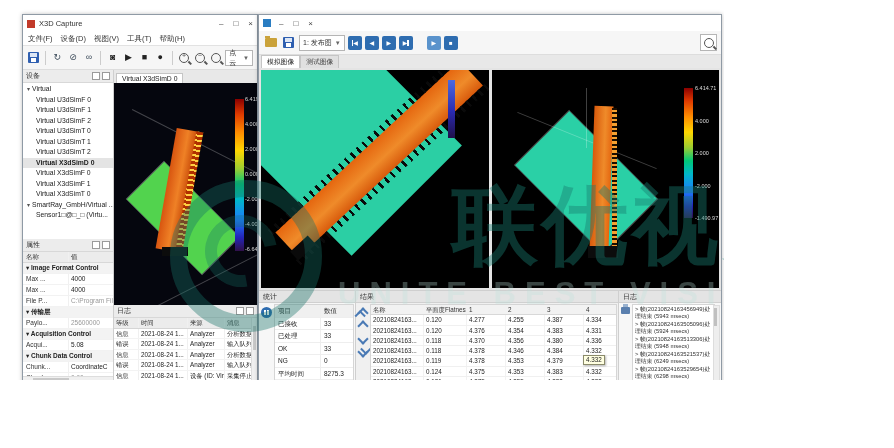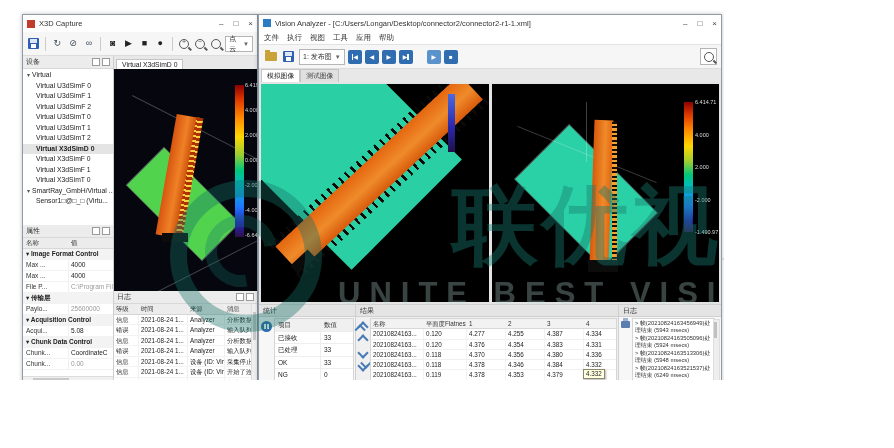--- a/index.html
+++ b/index.html
@@ -235,20 +235,27 @@
     <div class="window" id="capwin">
       <div class="titlebar">
         <div class="app-ico" style="background:#c23a2a"></div>
         <div class="ttl">X3D Capture</div>
         <div class="win-ctrls">
           <span>–</span>
           <span>□</span>
           <span>×</span>
         </div>
       </div>
+      <div class="menubar" id="cap-menu">
+          <span class="menu-item">文件(F)</span>
+          <span class="menu-item">设备(D)</span>
+          <span class="menu-item">视图(V)</span>
+          <span class="menu-item">工具(T)</span>
+          <span class="menu-item">帮助(H)</span>
+        </div>
       <div class="toolbar">
         <div class="tb-btn">
             <div class="floppy"></div>
           </div>
         <div class="tb-sep"></div>
         <div class="tb-btn">
             <span class="glyph">↻</span>
           </div>
         <div class="tb-btn">
             <span class="glyph">⊘</span>
@@ -454,35 +461,26 @@
         </div>
       </div>
       <div class="statusbar">
         <span>采集: 45  保存: 0  分析: 33</span>
       </div>
     </div>
 
     <div class="window" id="anwin">
       <div class="titlebar">
         <div class="app-ico" style="background:#2a7dc2"></div>
-        <div class="ttl">Vision Analyzer - [C:/Users/Longan/Desktop/connector2/connector2-r1-1.xml]</div>
         <div class="win-ctrls">
           <span>–</span>
           <span>□</span>
           <span>×</span>
         </div>
       </div>
-      <div class="menubar" id="an-menu">
-          <span class="menu-item">文件</span>
-          <span class="menu-item">执行</span>
-          <span class="menu-item">视图</span>
-          <span class="menu-item">工具</span>
-          <span class="menu-item">应用</span>
-          <span class="menu-item">帮助</span>
-        </div>
       <div class="toolbar">
         <div class="tb-btn">
             <div class="folder"></div>
           </div>
         <div class="tb-btn">
             <div class="floppy"></div>
           </div>
         <div class="dropdown">
           <span>1: 发布图</span>
           <span class="arr">▼</span>

